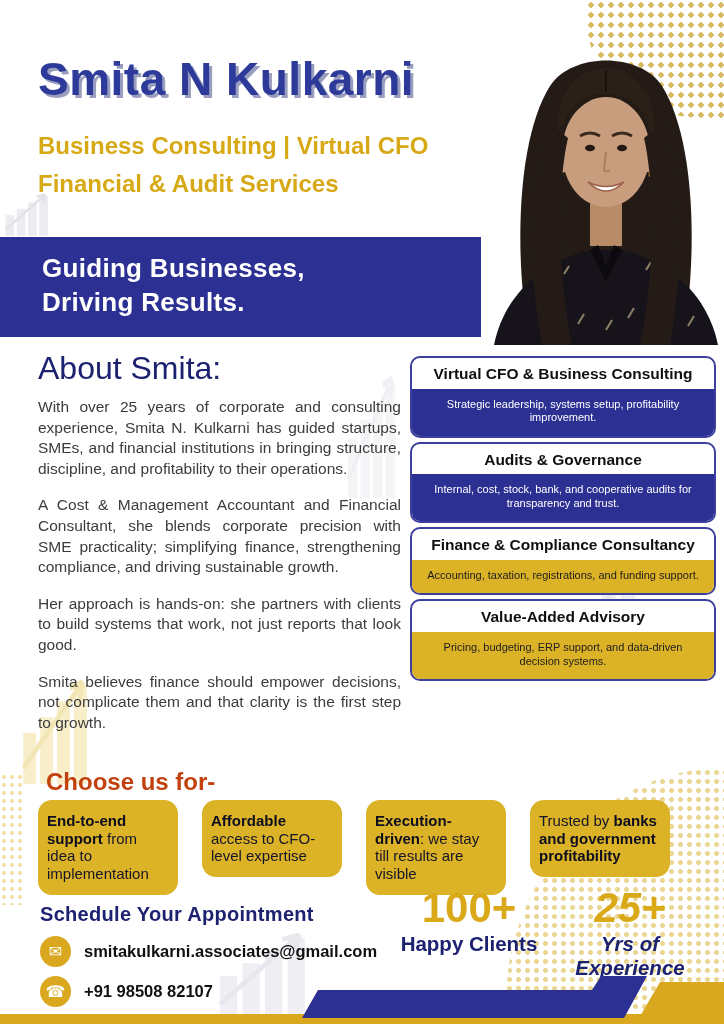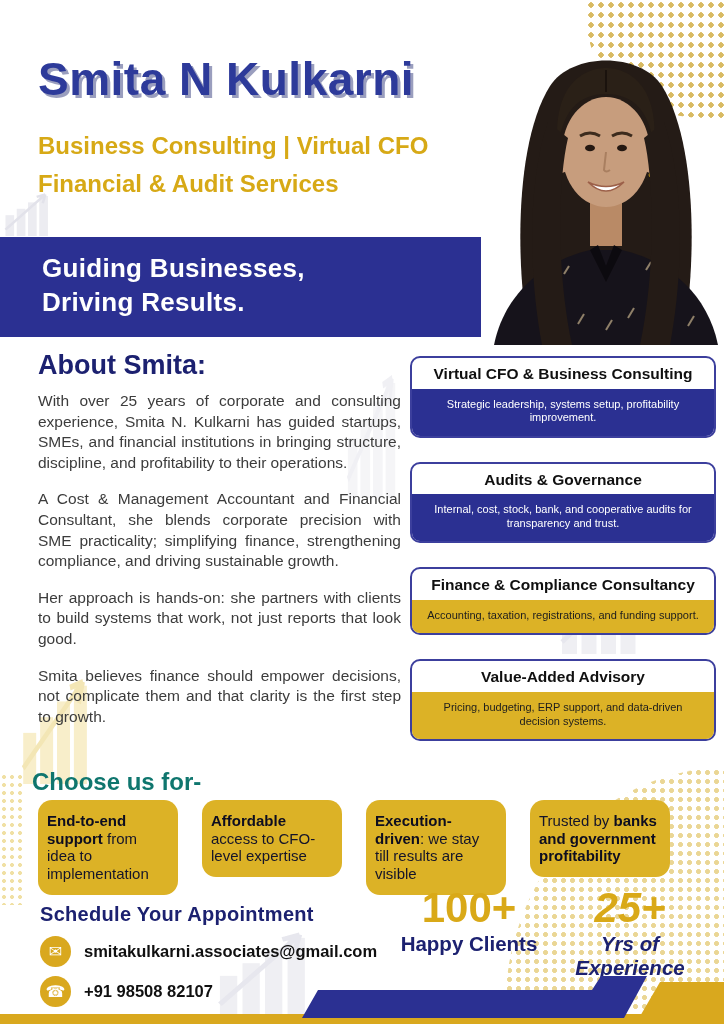--- a/index.html
+++ b/index.html
@@ -14,36 +14,36 @@
 
   .banner { position:absolute; left:0; top:237px; width:481px; height:100px; background:#2b3092;
             color:#fff; box-sizing:border-box; padding:15px 0 0 42px; font-size:26px; font-weight:bold;
             line-height:1.3; z-index:2; letter-spacing:.3px; }
 
   
   .portrait { position:absolute; left:488px; top:30px; width:236px; height:315px; z-index:2; }
 
   
   .about { position:absolute; left:38px; top:350px; width:363px; z-index:2; }
-  .about-heading { font-size:27px; font-weight:bold; color:#1c2170; margin:0 0 10px 0; }
+  .about-heading { font-size:32px; font-weight:normal; color:#1c2170; margin:0 0 10px 0; }
   .para { font-size:15.5px; color:#3c3c3c; text-align:justify; line-height:1.33; margin:0 0 16px 0; }
 
   
   .services { position:absolute; left:410px; top:356px; width:306px; display:flex;
-              flex-direction:column; gap:24px; z-index:2; }
+              flex-direction:column; gap:4px; z-index:2; }
   .card { border:2px solid #3c3f9d; border-radius:10px; overflow:hidden; background:#fff; }
   .card-title { padding:7px 8px 6px; text-align:center; font-weight:bold; font-size:15.5px;
                 color:#101010; line-height:1.15; }
   .card-body { padding:9px 10px 11px; text-align:center; font-size:11px; line-height:1.22; }
   .card-body.navy { background:#2b3092; color:#ffffff; }
   .card-body.gold { background:#dcb226; color:#1d1d1d; }
 
   
-  .choose-heading { position:absolute; left:32px; top:768px; font-size:24px; font-weight:bold;
-                    color:#0f766e; z-index:2; }
+  .choose-heading { position:absolute; left:46px; top:768px; font-size:24px; font-weight:bold;
+                    color:#c2410c; z-index:2; }
   .boxes { position:absolute; left:38px; top:800px; width:632px; display:flex;
            justify-content:space-between; align-items:flex-start; z-index:2; }
   .box { width:140px; box-sizing:border-box; background:#dcb226; border-radius:14px;
          padding:12px 9px; text-align:left; font-size:15px; color:#14142a; line-height:1.18; }
   .box b { font-weight:bold; color:#0d0d20; }
 
   
   .contact-heading { position:absolute; left:40px; top:903px; font-size:20px; font-weight:bold;
                      color:#1c2170; letter-spacing:.3px; z-index:2; }
   .crow { position:absolute; left:40px; display:flex; align-items:center; gap:13px; z-index:2; }

